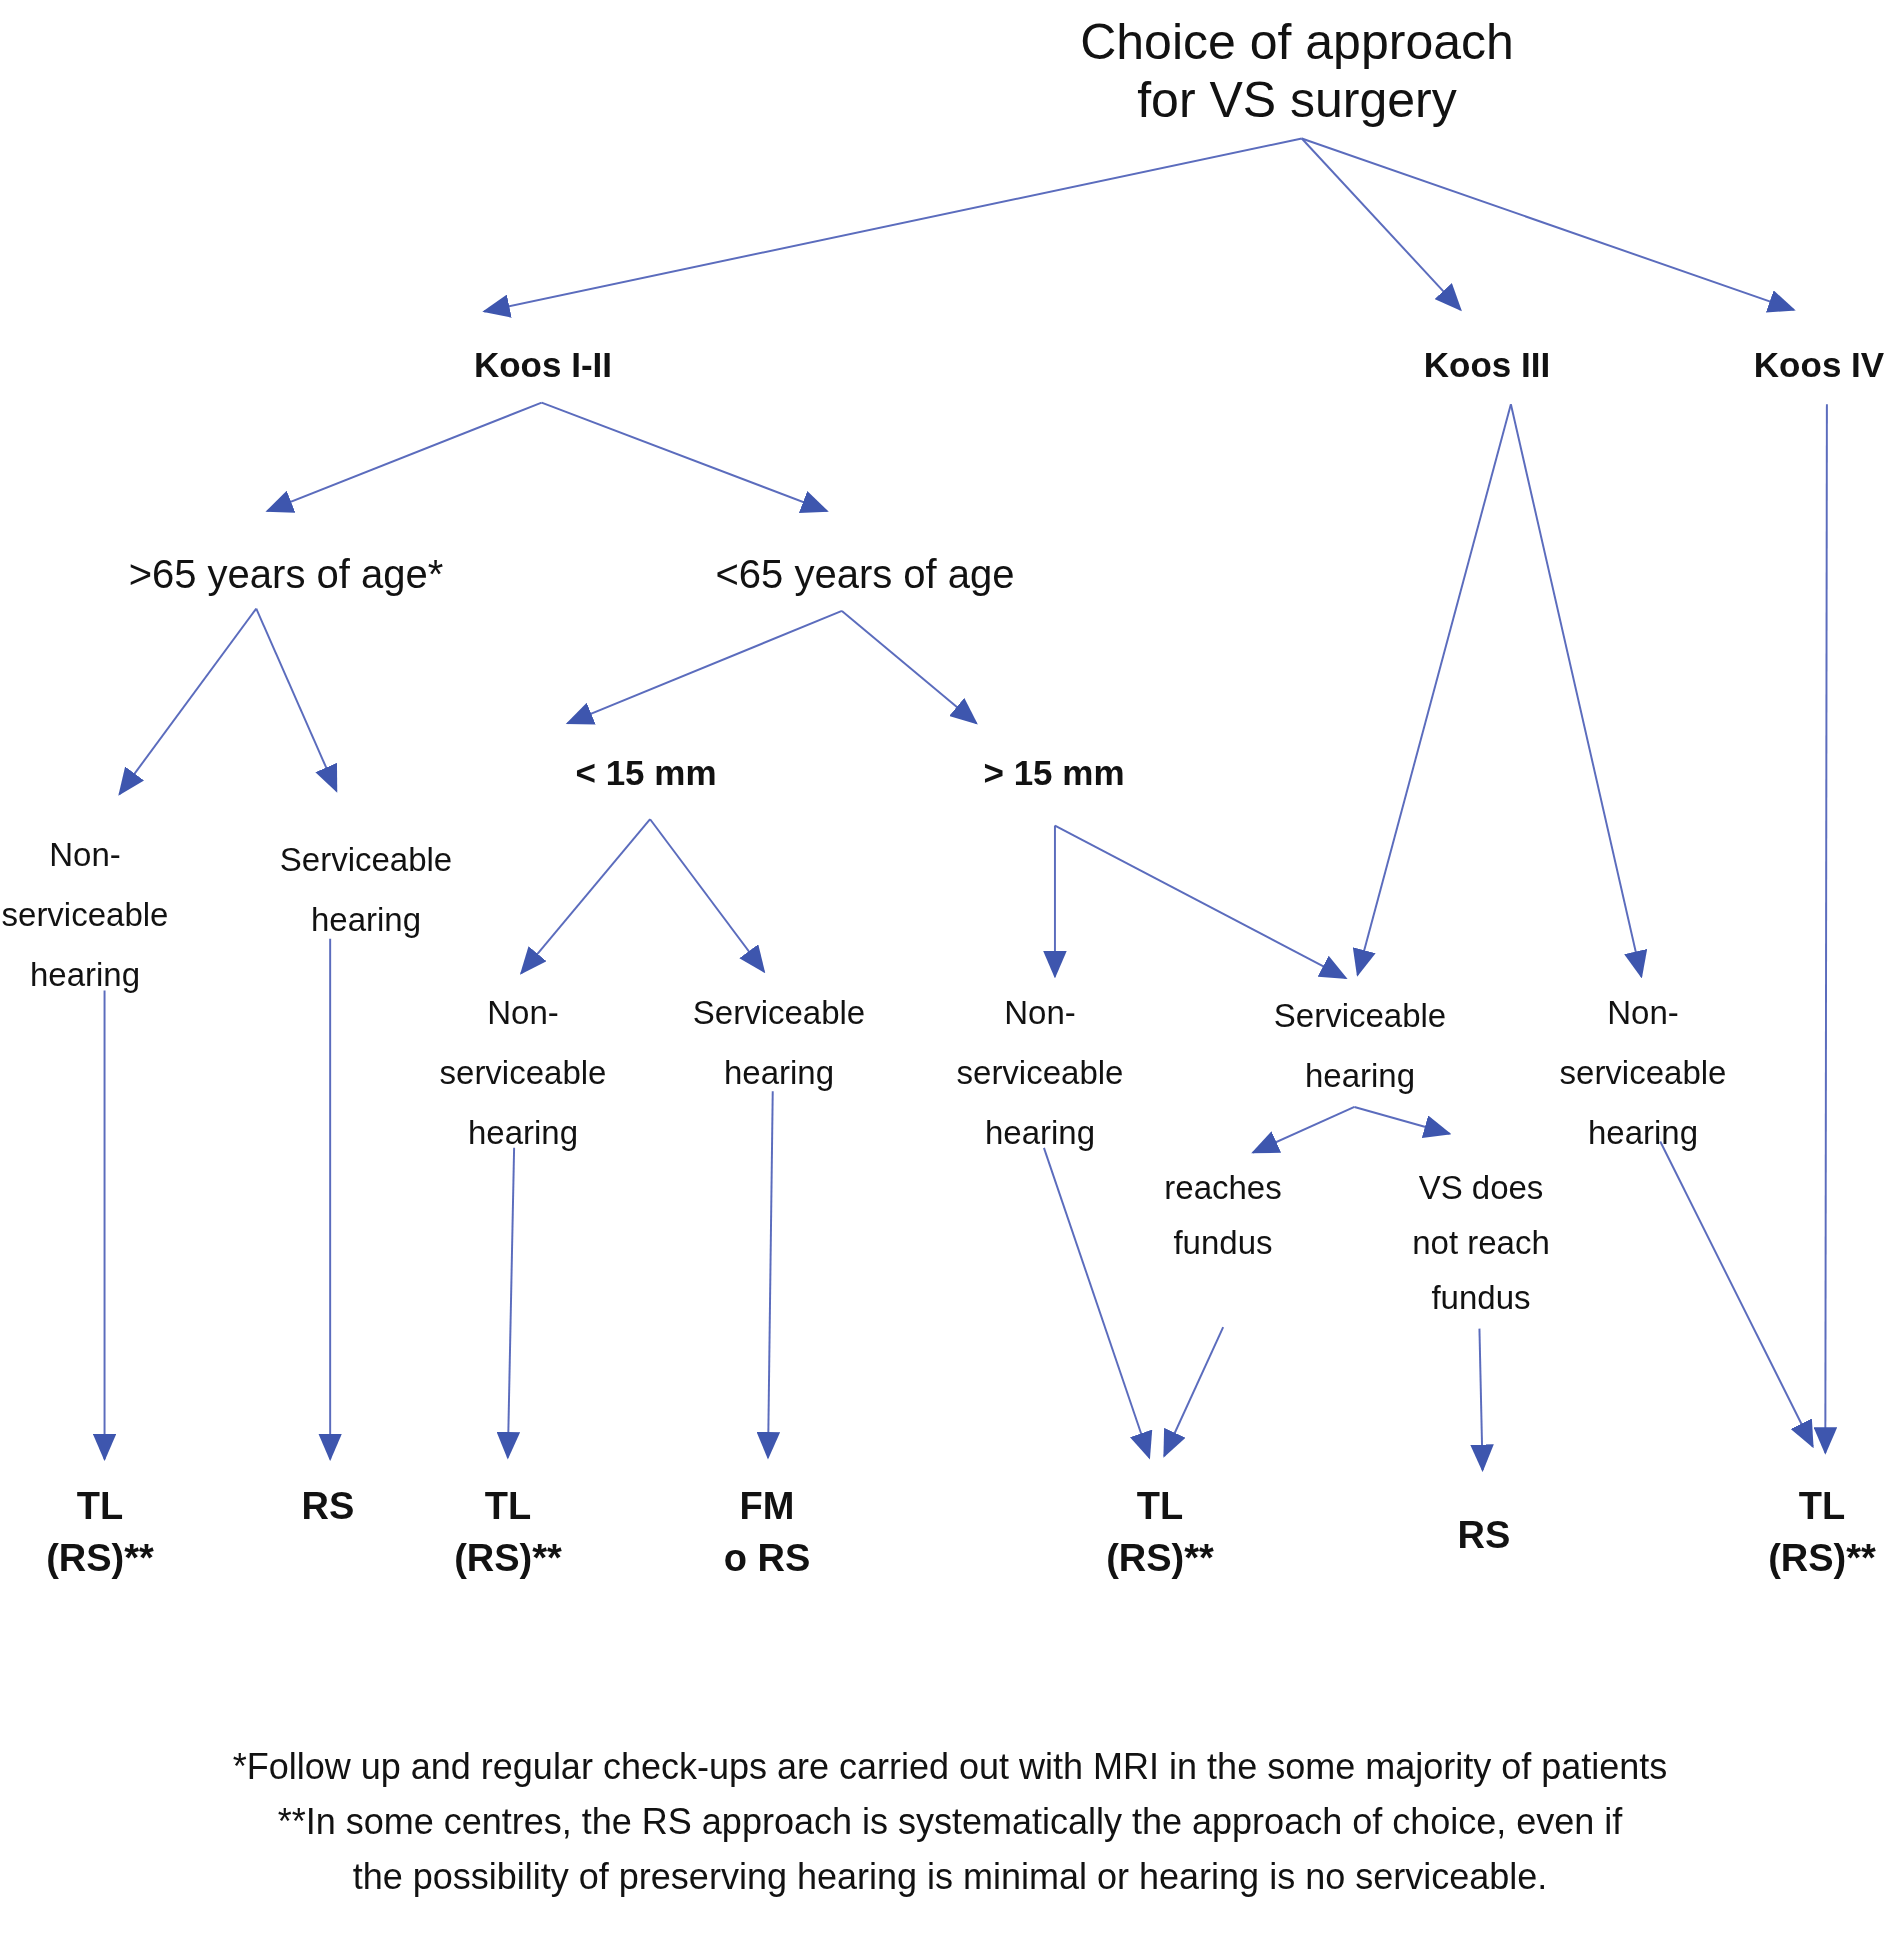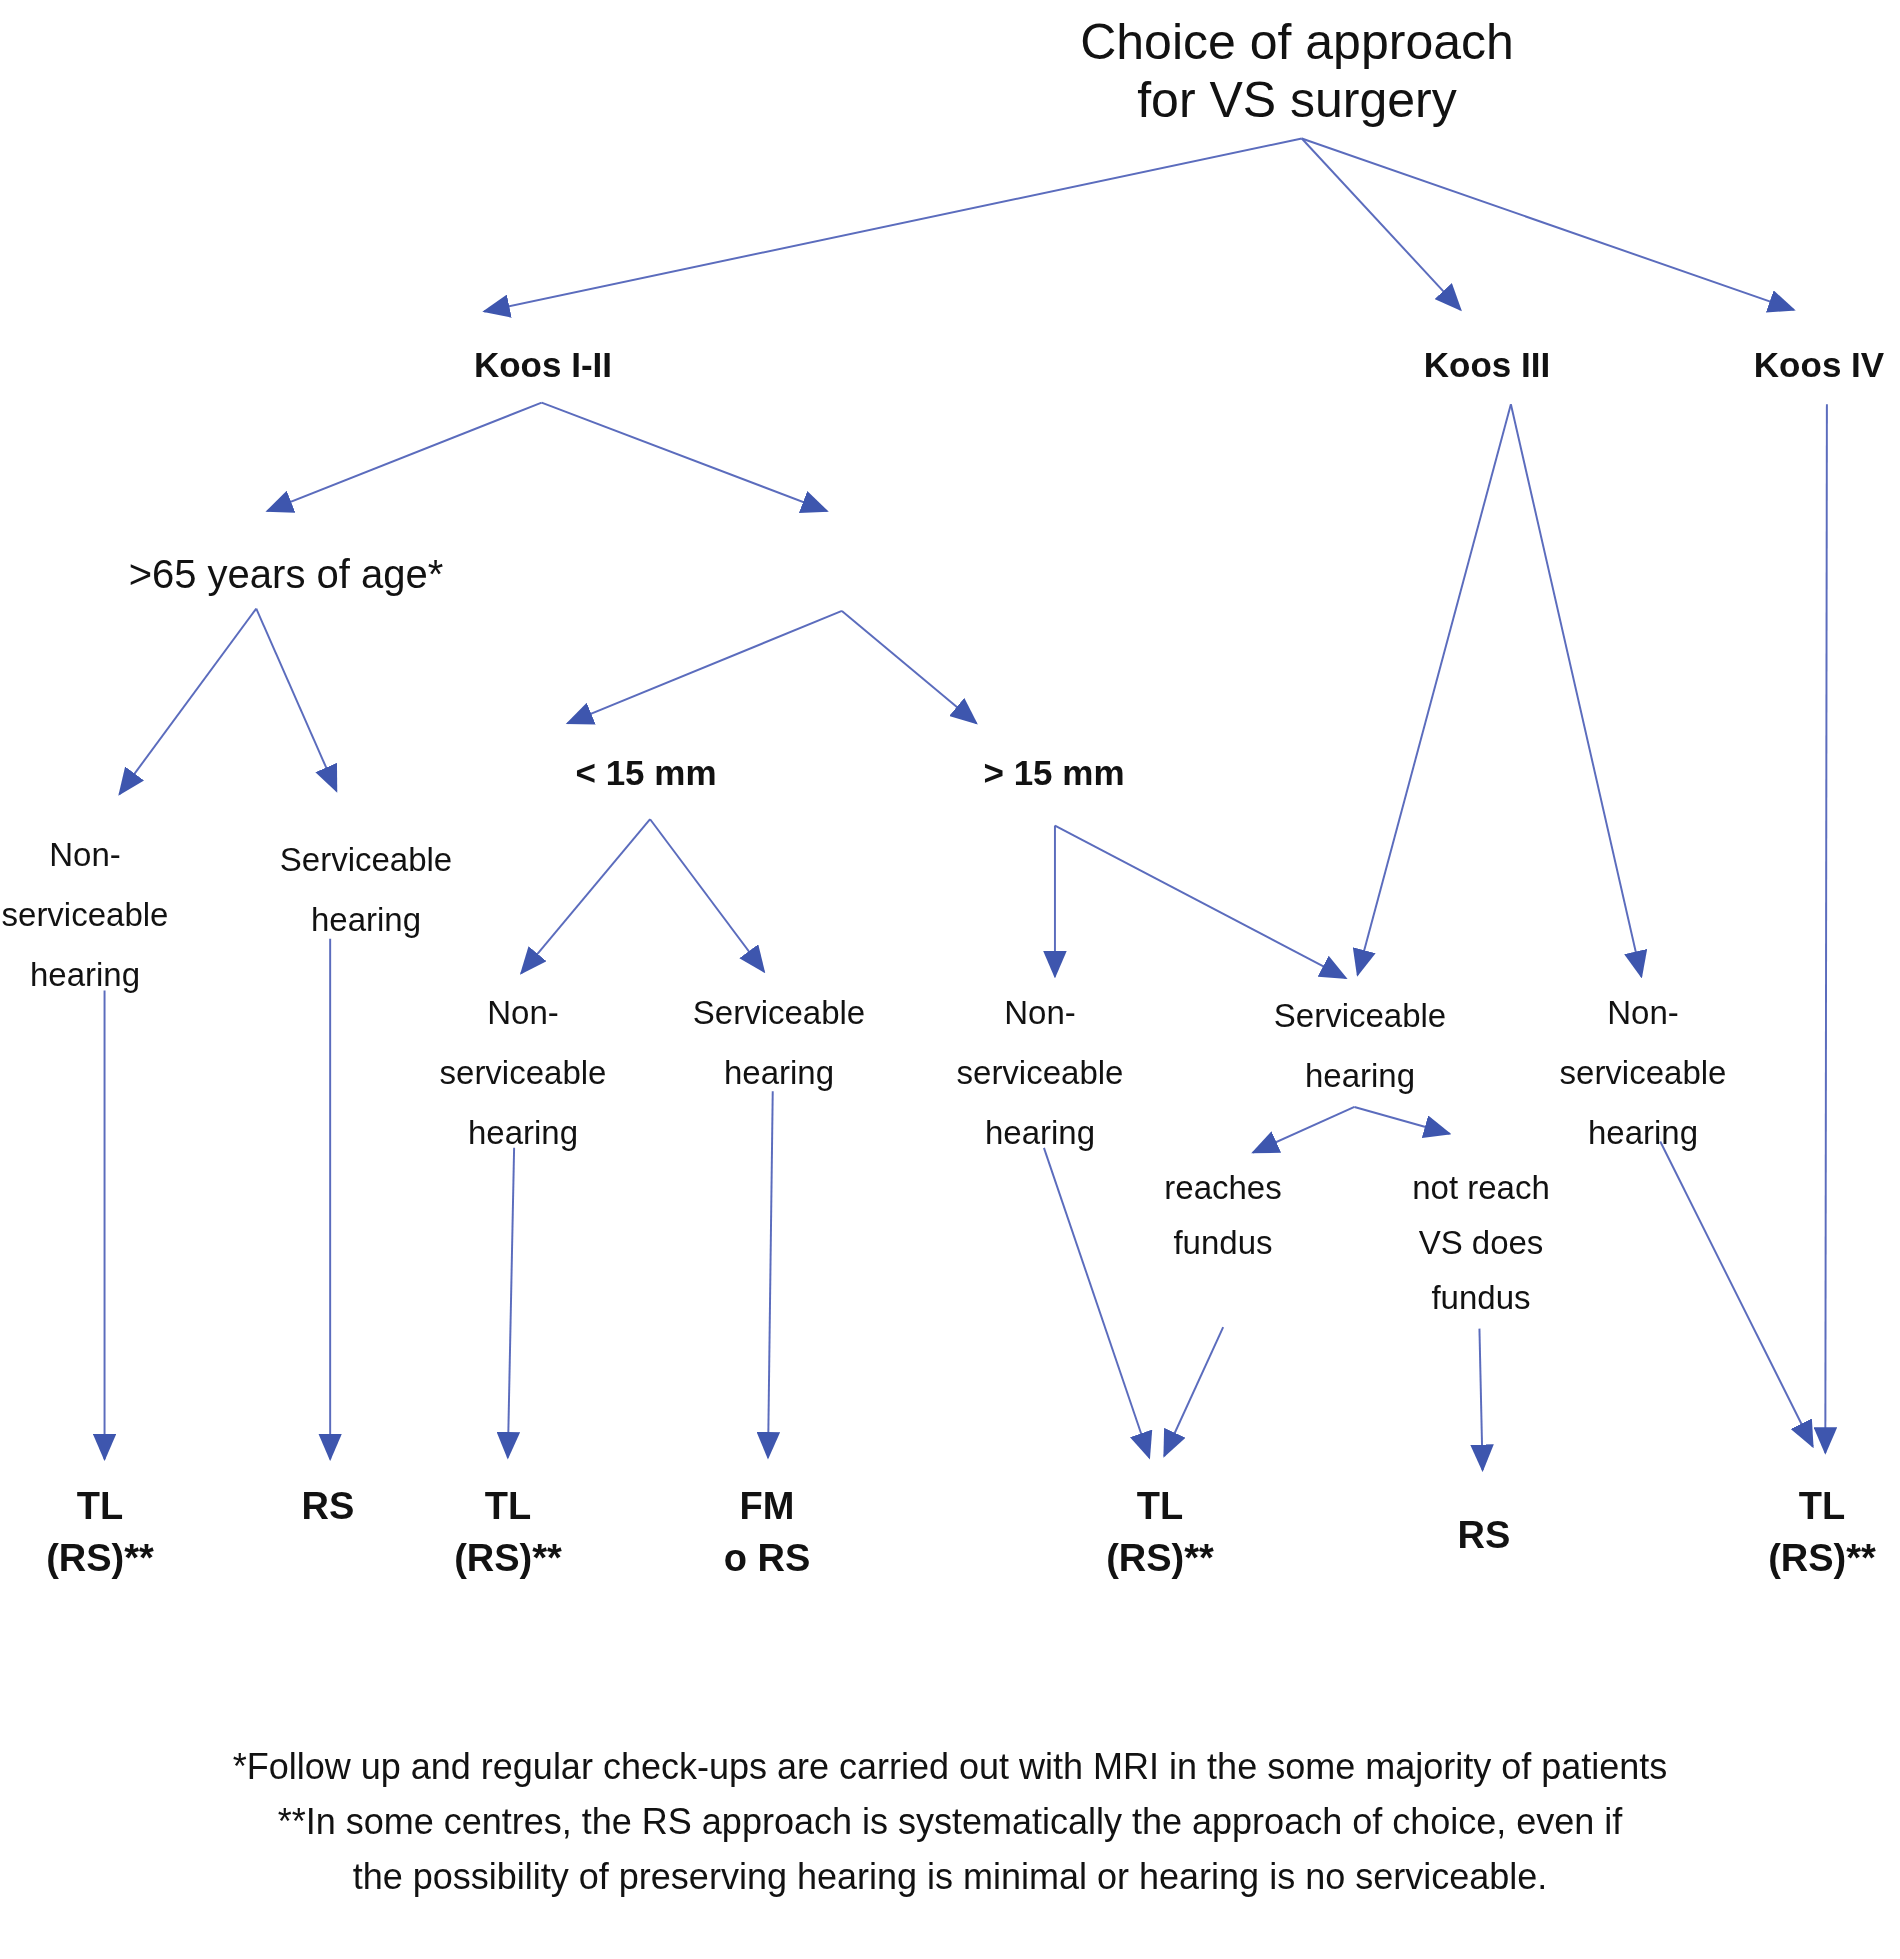--- a/index.html
+++ b/index.html
@@ -75,20 +75,23 @@
   <div class="node koos" style="left:1306px;top:344px;width:362px">
     <div>Koos III</div>
   </div>
   <div class="node koos" style="left:1638px;top:344px;width:362px">
     <div>Koos IV</div>
   </div>
 
   <div class="node age" style="left:105px;top:553px;width:362px">
     <div>&gt;65 years of age*</div>
   </div>
+  <div class="node age" style="left:684px;top:553px;width:362px">
+    <div>&lt;65 years of age</div>
+  </div>
 
   <div class="node mm" style="left:465px;top:752px;width:362px">
     <div>&lt; 15 mm</div>
   </div>
   <div class="node mm" style="left:873px;top:752px;width:362px">
     <div>&gt; 15 mm</div>
   </div>
 
   <div class="node mid" style="left:-96px;top:825px;width:362px">
     <div>Non-</div>
@@ -122,22 +125,22 @@
     <div>Non-</div>
     <div>serviceable</div>
     <div>hearing</div>
   </div>
 
   <div class="node vsnode" style="left:1042px;top:1160px;width:362px">
     <div>reaches</div>
     <div>fundus</div>
   </div>
   <div class="node vsnode" style="left:1300px;top:1160px;width:362px">
+    <div>VS does</div>
     <div>not reach</div>
-    <div>VS does</div>
     <div>fundus</div>
   </div>
 
   <div class="node leaf" style="left:-18px;top:1480px;width:236px">
     <div>TL</div>
     <div>(RS)**</div>
   </div>
   <div class="node leaf" style="left:210px;top:1480px;width:236px">
     <div>RS</div>
   </div>

